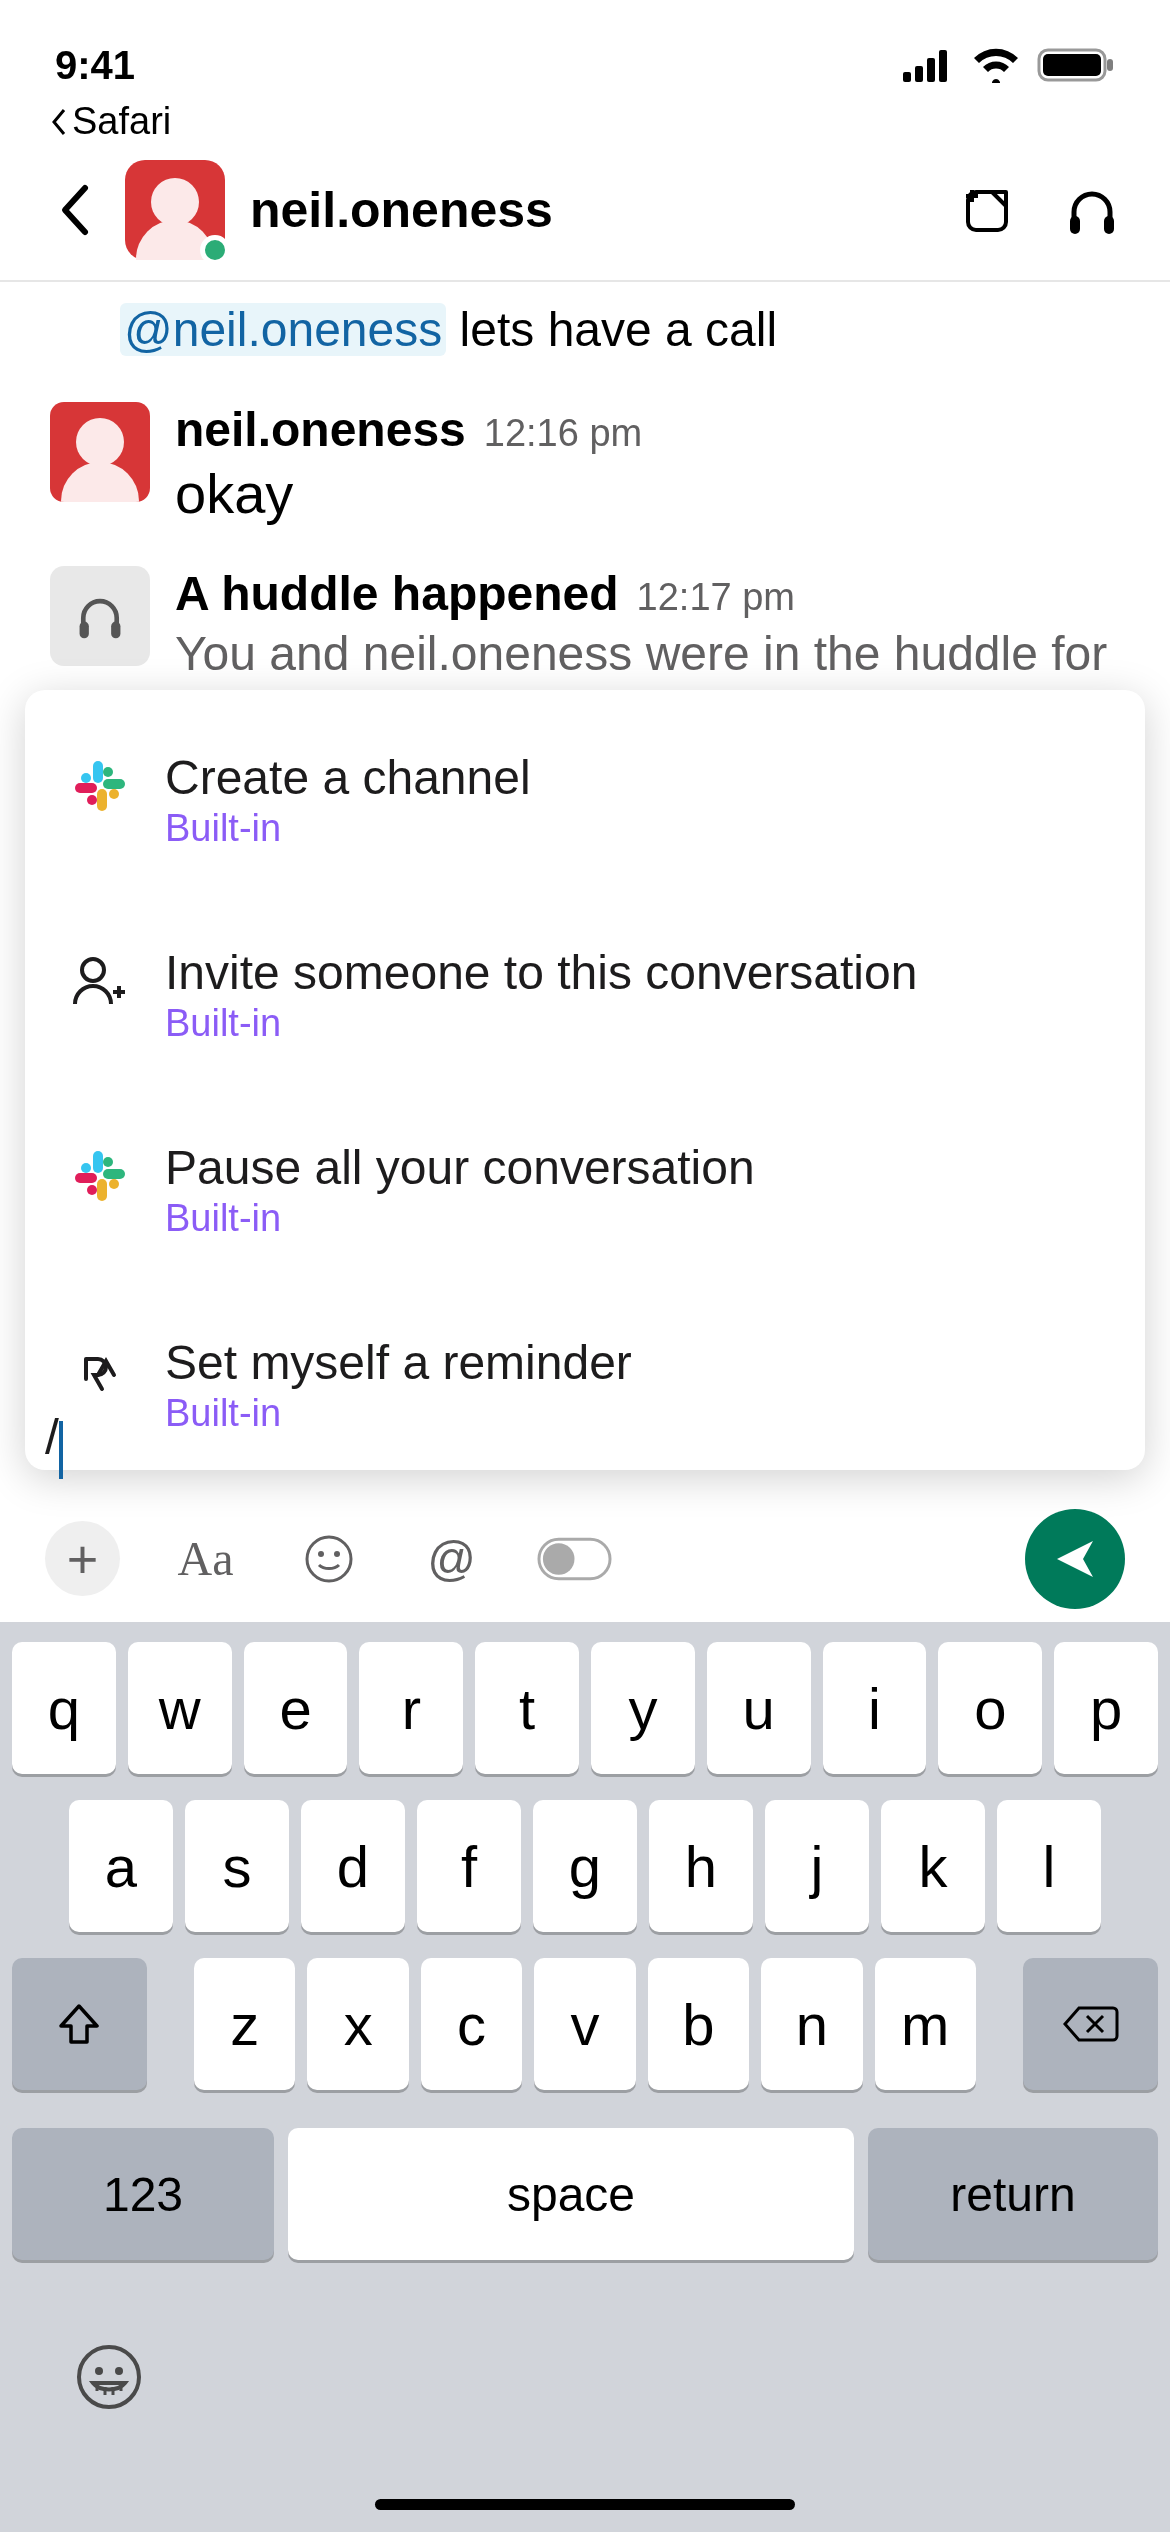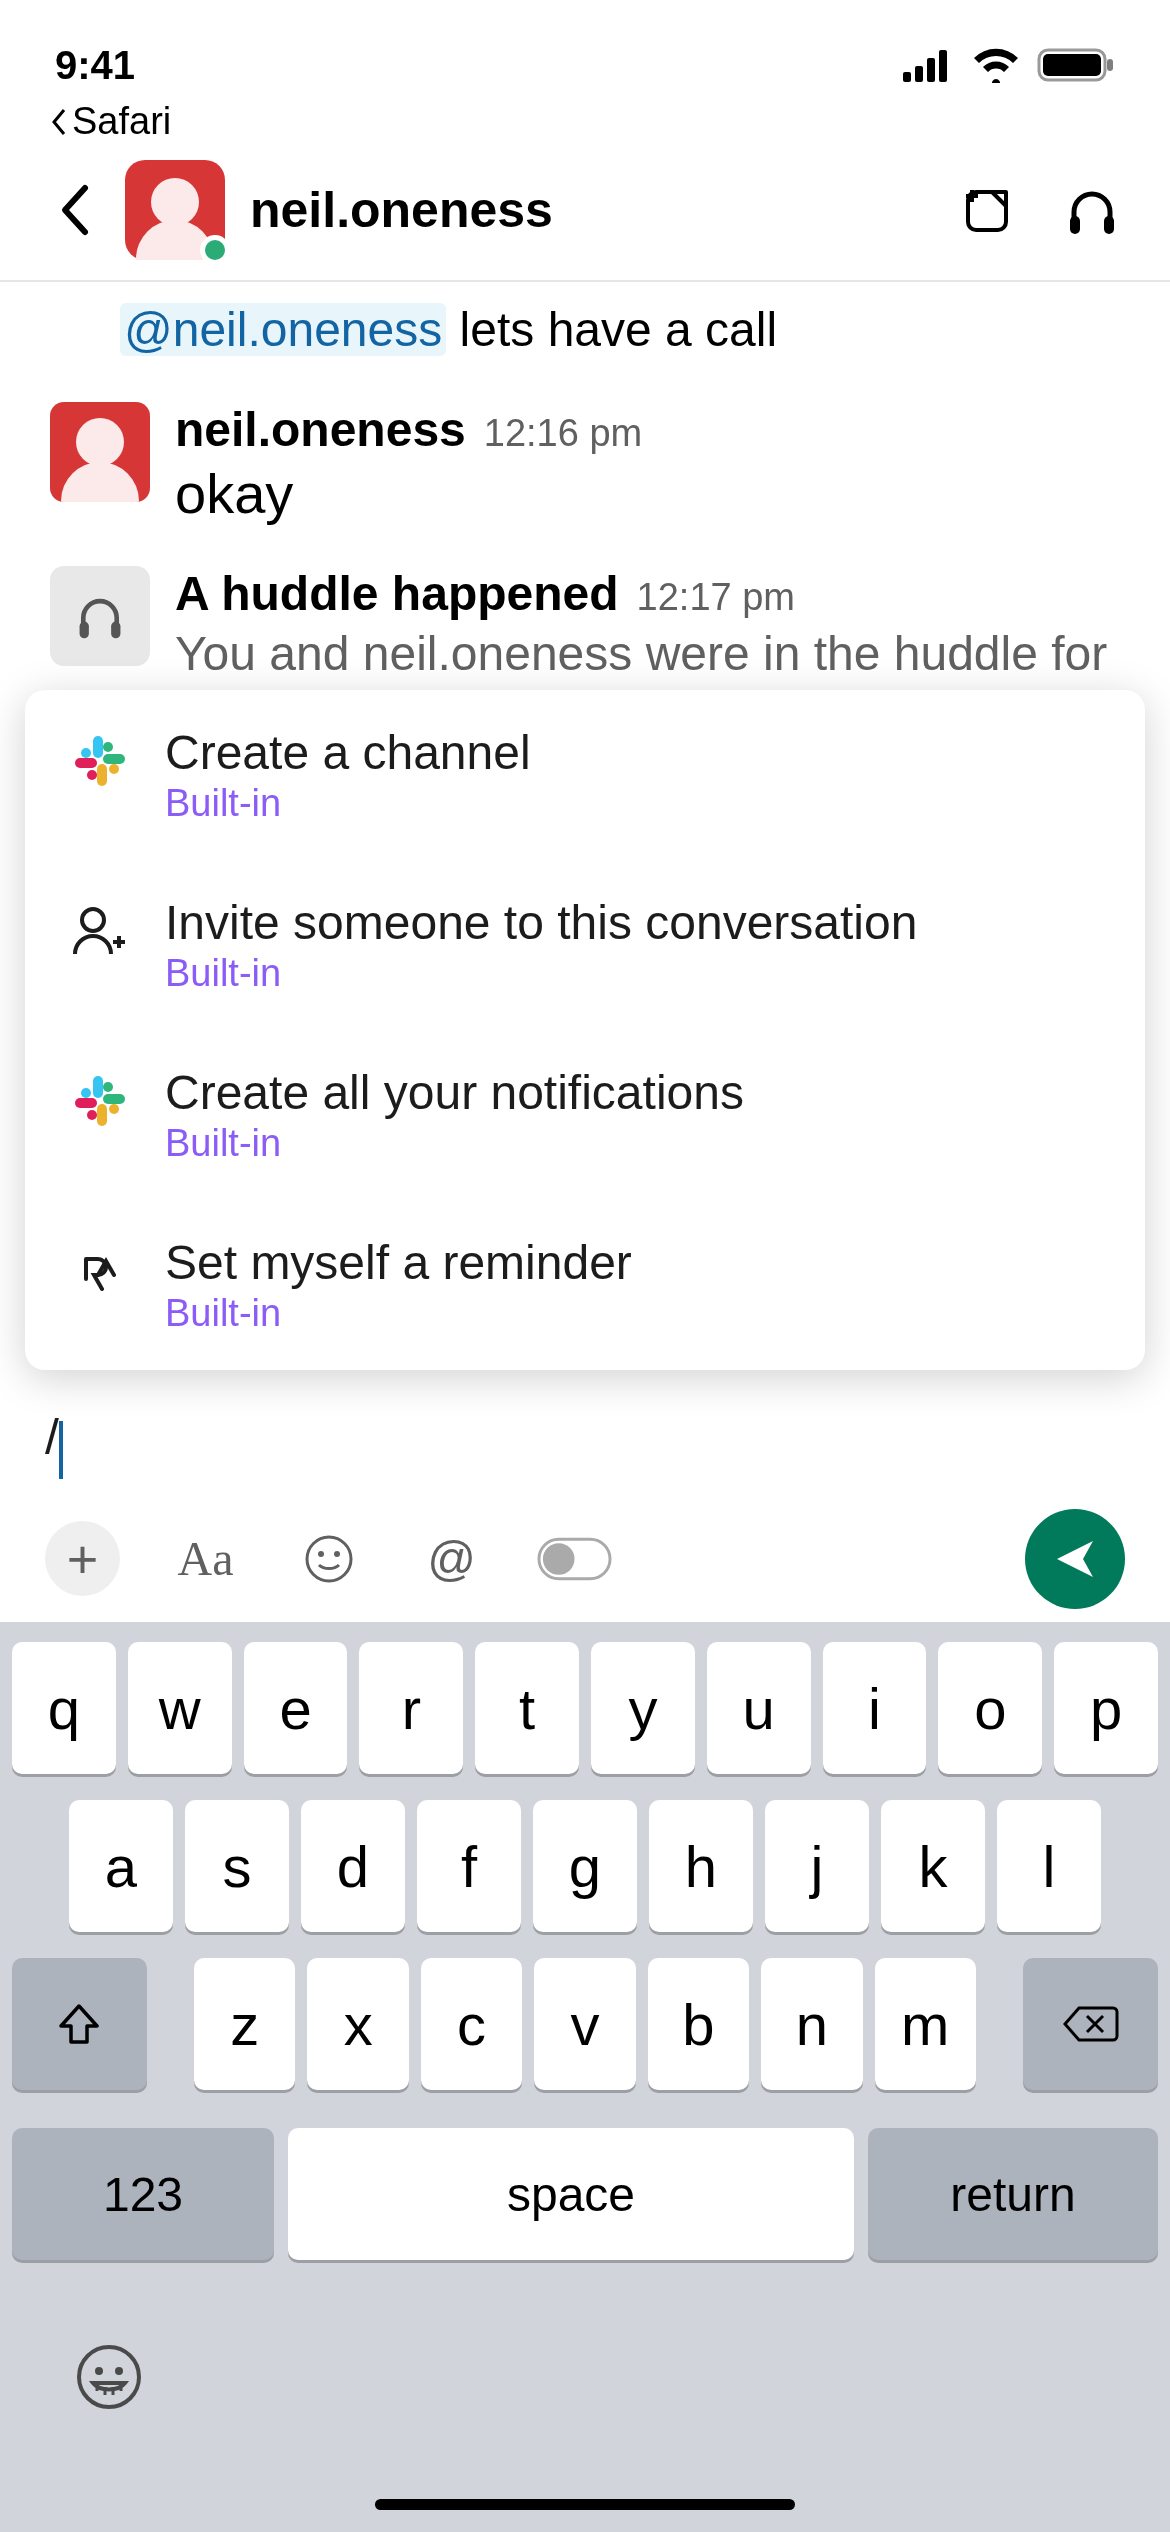--- a/index.html
+++ b/index.html
@@ -26,21 +26,21 @@
 .msg-avatar .avatar-head { top: 16px; }
 .msg-content { flex: 1; }
 .msg-header { display: flex; align-items: baseline; gap: 18px; }
 .msg-name { font-size: 48px; font-weight: 800; }
 .msg-time { font-size: 38px; color: #616061; }
 .msg-text { font-size: 56px; margin-top: 4px; }
 .huddle-icon { width: 100px; height: 100px; border-radius: 14px; background: #e8e8e8; display: flex; align-items: center; justify-content: center; flex-shrink: 0; }
 .huddle-title { font-size: 48px; font-weight: 800; }
 .huddle-body { font-size: 48px; color: #616061; line-height: 1.3; margin-top: 2px; }
 .command-menu { position: absolute; top: 690px; left: 25px; right: 25px; background: #fff; border-radius: 20px; box-shadow: 0 8px 40px rgba(0,0,0,0.18); overflow: hidden; }
-.cmd-item { display: flex; align-items: flex-start; padding: 35px 45px; gap: 35px; }
+.cmd-item { display: flex; align-items: flex-start; padding: 35px 45px; gap: 35px; margin-top: 25px; }
 .cmd-icon { width: 60px; height: 60px; flex-shrink: 0; display: flex; align-items: center; justify-content: center; margin-top: 6px; }
 .cmd-text { flex: 1; }
 .cmd-title { font-size: 48px; font-weight: 400; color: #1d1c1d; }
 .cmd-sub { font-size: 38px; color: #8b5cf6; margin-top: 2px; }
 .input-area { position: absolute; top: 1400px; left: 0; right: 0; }
 .input-text { padding: 8px 45px 30px 45px; }
 .cursor { display: inline-block; width: 4px; height: 58px; background: #1264a3; vertical-align: middle; }
 .slash { font-size: 50px; color: #1d1c1d; }
 .input-toolbar { display: flex; align-items: center; padding: 0 45px 25px 45px; gap: 48px; }
 .toolbar-btn { width: 75px; height: 75px; display: flex; align-items: center; justify-content: center; font-size: 48px; color: #616061; }
@@ -199,21 +199,21 @@
           <circle cx="13" cy="19" r="5" fill="#36C5F0"></circle>
           <rect x="30" y="20" width="22" height="10" rx="5" fill="#2EB67D"></rect>
           <circle cx="35" cy="13" r="5" fill="#2EB67D"></circle>
           <rect x="24" y="30" width="10" height="22" rx="5" fill="#ECB22E"></rect>
           <circle cx="41" cy="35" r="5" fill="#ECB22E"></circle>
           <rect x="2" y="24" width="22" height="10" rx="5" fill="#E01E5A"></rect>
           <circle cx="19" cy="41" r="5" fill="#E01E5A"></circle>
         </svg>
     </div>
     <div class="cmd-text">
-      <div class="cmd-title">Create all your notifications</div>
+      <div class="cmd-title">Pause all your conversation</div>
       <div class="cmd-sub">Built-in</div>
     </div>
   </div>
   <div class="cmd-item">
     <div class="cmd-icon">
       <svg width="52" height="52" viewBox="0 0 52 52">
           <path d="M12 14 v20 M12 14 h12 a8 8 0 0 1 0 16 h-4 l8 14" fill="none" stroke="#1d1c1d" stroke-width="4" stroke-linecap="round"></path>
           <path d="M30 20 l8 -14 l8 14" fill="none" stroke="#1d1c1d" stroke-width="4" stroke-linecap="round" transform="translate(-6,10)"></path>
         </svg>
     </div>

